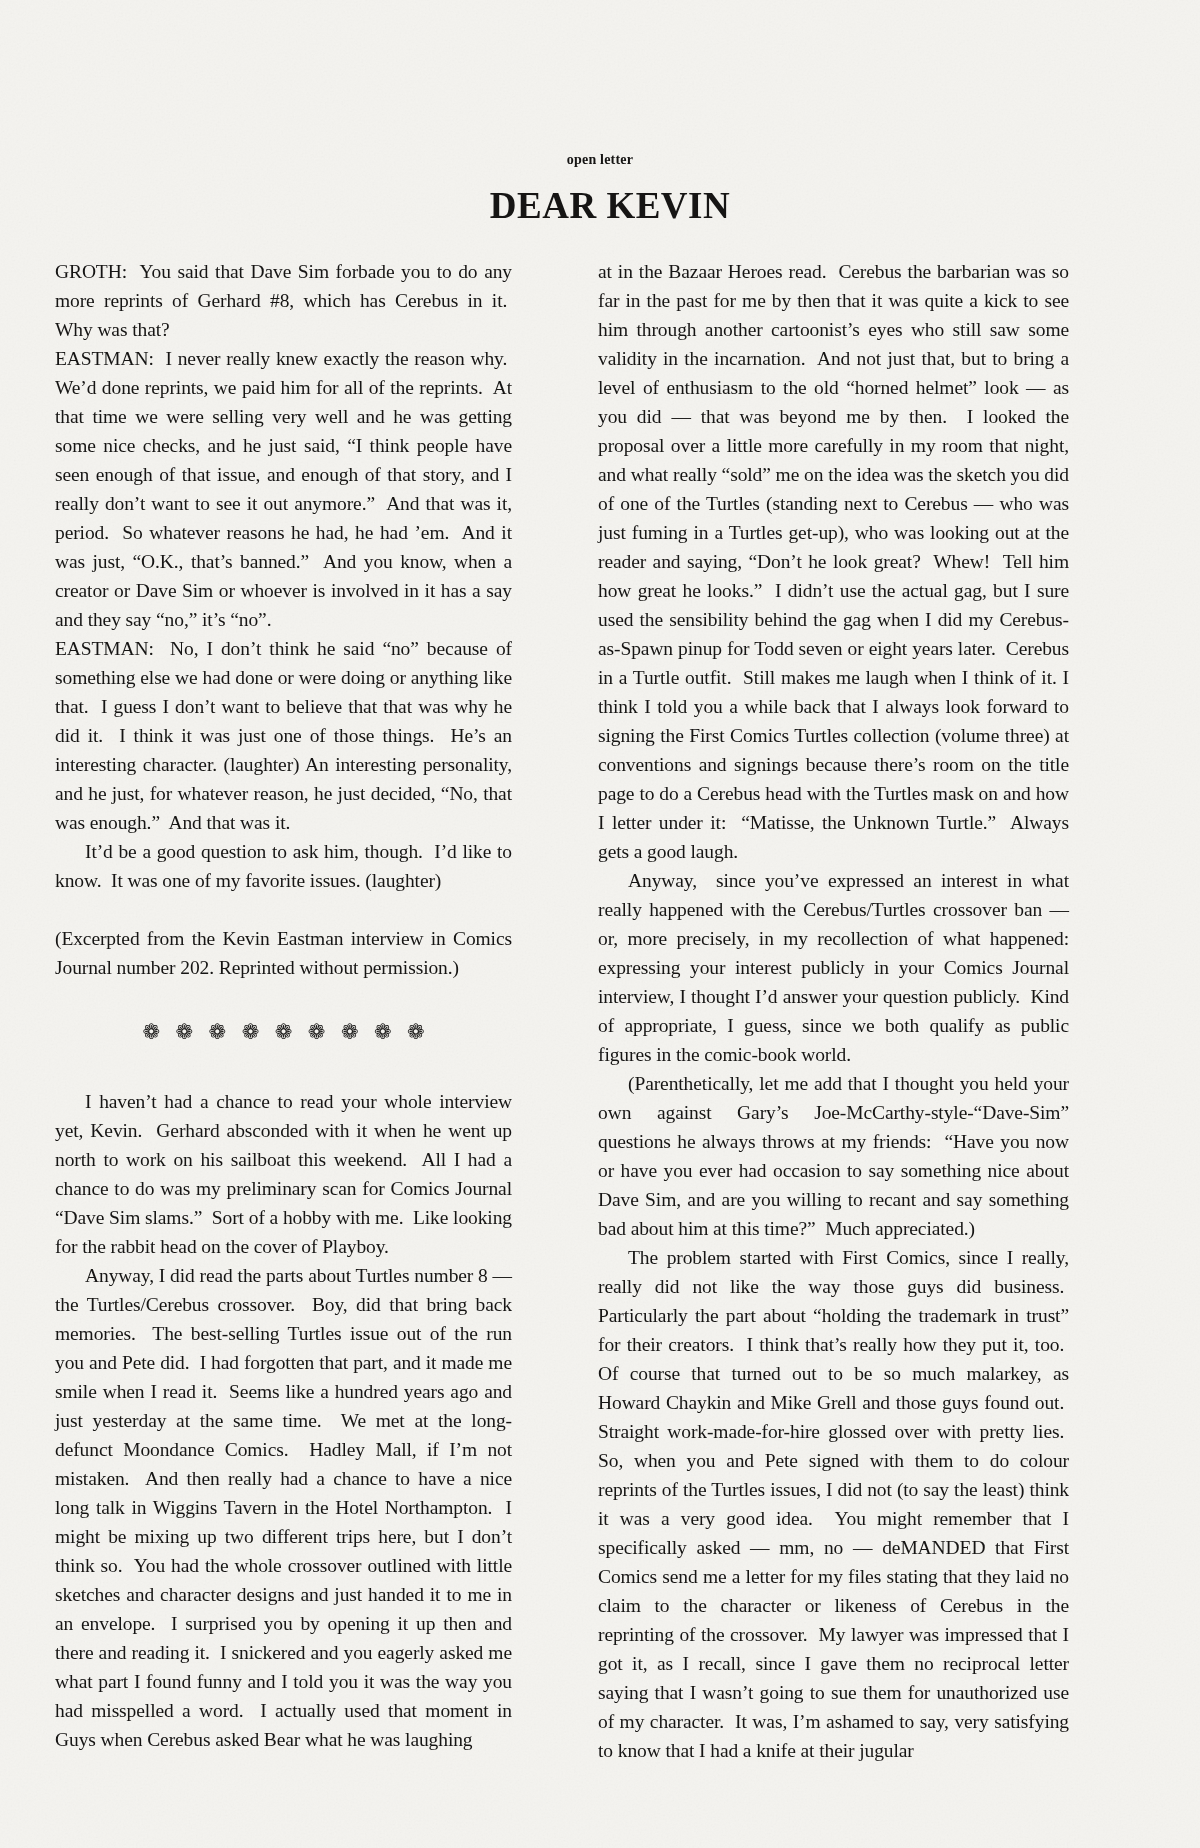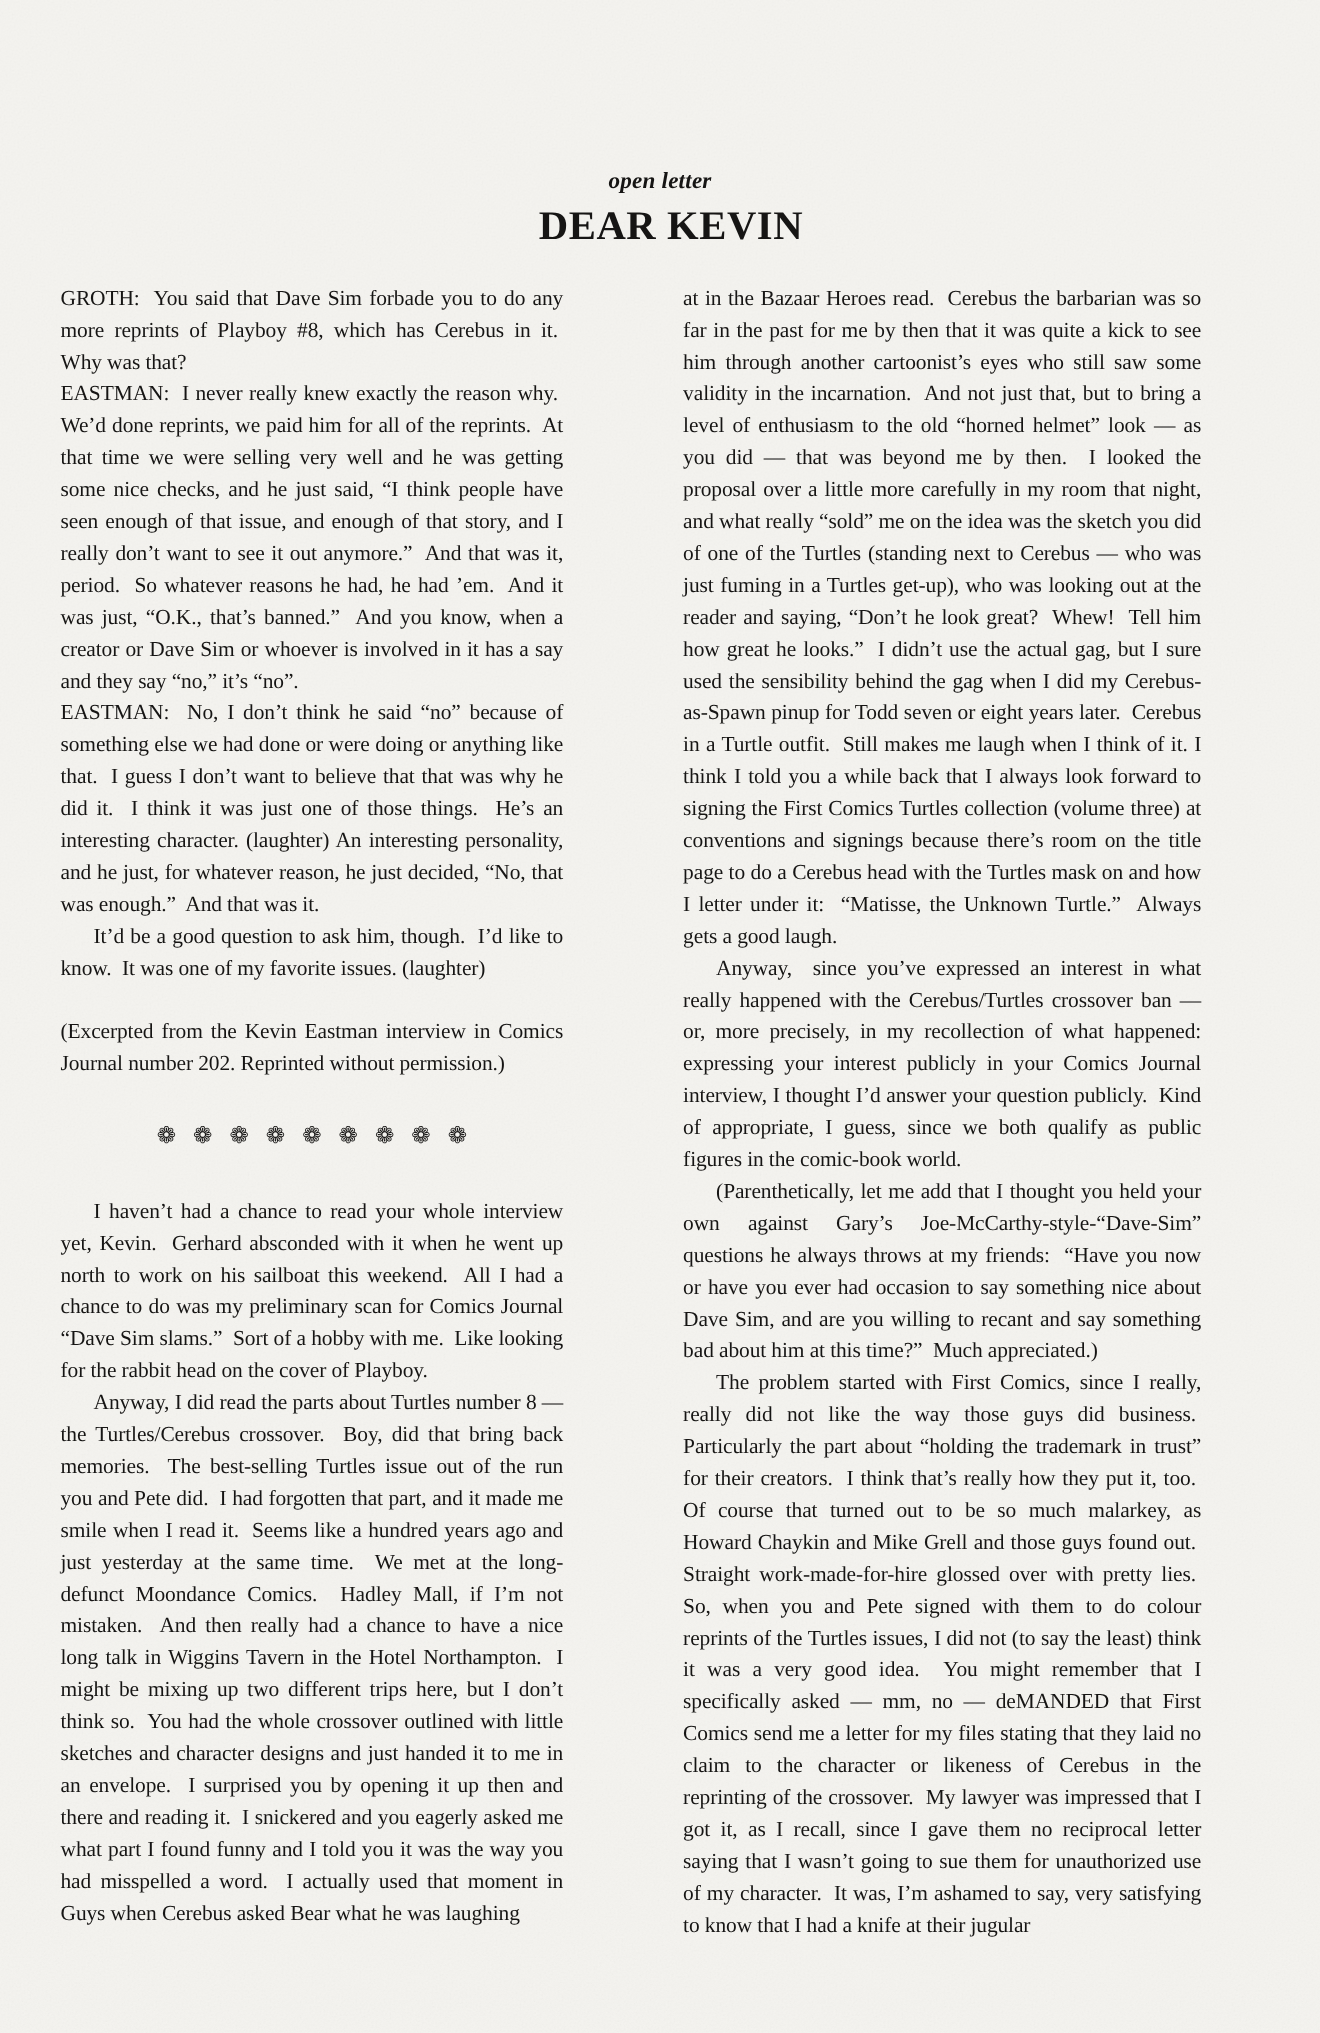--- a/index.html
+++ b/index.html
@@ -7,35 +7,35 @@
     width:1200px; height:1848px;
     background:#f4f3ef;
     font-family:"Liberation Serif", serif;
     color:#161514;
     position:relative;
     overflow:hidden;
   }
   .noise { position:absolute; left:0; top:0; pointer-events:none; }
   .kicker {
     position:absolute; top:152px; left:0; width:1200px;
-    text-align:center; font-style:italic; font-weight:bold;
-    font-size:21px; letter-spacing:.2px;
+    text-align:center; font-weight:bold;
+    font-size:14px; letter-spacing:.2px;
   }
   .title {
     position:absolute; top:174px; left:0; width:1200px; margin:10px;
     text-align:center; font-weight:bold; font-size:37px; letter-spacing:.5px;
   }
   .col {
     position:absolute; top:257px;
     text-align:justify;
     font-size:19.5px; line-height:29px;
     letter-spacing:-0.1px;
   }
   .col-left  { left:55px;  width:457px; }
-  .col-right { left:621px; width:471px; }
+  .col-right { left:598px; width:471px; }
   p.para { margin:0; }
   p.indent { text-indent:30px; }
   .it { }
   .rm { font-style:normal; }
   .flourish {
     text-align:center;
     font-family:"DejaVu Sans", sans-serif;
     font-size:21px; word-spacing:9px;
     margin:36px 0 40px 0;
     color:#1a1918;
@@ -49,21 +49,21 @@
     <feTurbulence type="fractalNoise" baseFrequency="0.55" numOctaves="2" seed="7" stitchTiles="stitch"></feTurbulence>
     <feColorMatrix type="saturate" values="0"></feColorMatrix>
   </filter>
   <rect width="1200" height="1848" filter="url(#paperNoise)" opacity="0.055"></rect>
 </svg>
 
 <div class="kicker">open letter</div>
 <h1 class="title">DEAR KEVIN</h1>
 
 <div class="col col-left" id="col-left">
-    <p class="para"><span class="it">GROTH:&nbsp; You said that Dave Sim forbade you to do any more reprints of </span><span class="rm">Playboy #8,</span><span class="it"> which has Cerebus in it.&nbsp; Why was that?</span></p>
+    <p class="para"><span class="it">GROTH:&nbsp; You said that Dave Sim forbade you to do any more reprints of </span><span class="rm">Gerhard #8,</span><span class="it"> which has Cerebus in it.&nbsp; Why was that?</span></p>
     <p class="para"><span class="it">EASTMAN:&nbsp; I never really knew exactly the reason why.&nbsp; We’d done reprints, we paid him for all of the reprints.&nbsp; At that time we were selling very well and he was getting some nice checks, and he just said, “I think people have seen enough of that issue, and enough of that story, and I really don’t want to see it out anymore.”&nbsp; And that was it, period.&nbsp; So whatever reasons he had, he had ’em.&nbsp; And it was just, “O.K., that’s banned.”&nbsp; And you know, when a creator or Dave Sim or whoever is involved in it has a say and they say “no,” it’s “no”.</span></p>
     <p class="para"><span class="it">EASTMAN:&nbsp; No, I don’t think he said “no” because of something else we had done or were doing or anything like that.&nbsp; I guess I don’t want to believe that that was why he did it.&nbsp; I think it was just one of those things.&nbsp; He’s an interesting character. (laughter) An interesting personality, and he just, for whatever reason, he just decided, “No, that was enough.”&nbsp; And that was it.</span></p>
     <p class="para indent"><span class="it">It’d be a good question to ask him, though.&nbsp; I’d like to know.&nbsp; It was one of my favorite issues. (laughter)</span></p>
     <p class="para" style="margin-top: 29px;"><span class="it">(Excerpted from the Kevin Eastman interview in </span><span class="rm">Comics Journal</span><span class="it"> number 202. Reprinted without permission.)</span></p>
     <div class="flourish">❁ ❁ ❁ ❁ ❁ ❁ ❁ ❁ ❁</div>
     <p class="para indent"><span class="rm">I haven’t had a chance to read your whole interview yet, Kevin.&nbsp; Gerhard absconded with it when he went up north to work on his sailboat this weekend.&nbsp; All I had a chance to do was my preliminary scan for </span><span class="it">Comics Journal</span><span class="rm"> “Dave Sim slams.”&nbsp; Sort of a hobby with me.&nbsp; Like looking for the rabbit head on the cover of </span><span class="it">Playboy</span><span class="rm">.</span></p>
     <p class="para indent"><span class="rm">Anyway, I did read the parts about </span><span class="it">Turtles</span><span class="rm"> number 8 — the Turtles/Cerebus crossover.&nbsp; Boy, did that bring back memories.&nbsp; The best-selling </span><span class="it">Turtles</span><span class="rm"> issue out of the run you and Pete did.&nbsp; I had forgotten that part, and it made me smile when I read it.&nbsp; Seems like a hundred years ago and just yesterday at the same time.&nbsp; We met at the long-defunct Moondance Comics.&nbsp; Hadley Mall, if I’m not mistaken.&nbsp; And then really had a chance to have a nice long talk in Wiggins Tavern in the Hotel Northampton.&nbsp; I might be mixing up two different trips here, but I don’t think so.&nbsp; You had the whole crossover outlined with little sketches and character designs and just handed it to me in an envelope.&nbsp; I surprised you by opening it up then and there and reading it.&nbsp; I snickered and you eagerly asked me what part I found funny and I told you it was the way you had misspelled a word.&nbsp; I actually used that moment in </span><span class="it">Guys</span><span class="rm"> when Cerebus asked Bear what he was laughing</span></p>
   </div>
 <div class="col col-right" id="col-right">
     <p class="para"><span class="rm">at in the </span><span class="it">Bazaar Heroes</span><span class="rm"> read.&nbsp; Cerebus the barbarian was so far in the past for me by then that it was quite a kick to see him through another cartoonist’s eyes who still saw some validity in the incarnation.&nbsp; And not just that, but to bring a level of enthusiasm to the old “horned helmet” look — as you did — that was beyond me by then.&nbsp; I looked the proposal over a little more carefully in my room that night, and what really “sold” me on the idea was the sketch you did of one of the Turtles (standing next to Cerebus — who was just </span><span class="it">fuming</span><span class="rm"> in a Turtles get-up), who was looking out at the reader and saying, “Don’t he look great?&nbsp; Whew!&nbsp; Tell him how great he looks.”&nbsp; I didn’t use the actual gag, but I sure used the sensibility behind the gag when I did my Cerebus-as-Spawn pinup for Todd seven or eight years later.&nbsp; Cerebus in a Turtle outfit.&nbsp; Still makes me laugh when I think of it. I think I told you a while back that I always look forward to signing the First Comics </span><span class="it">Turtles</span><span class="rm"> collection (volume three) at conventions and signings because there’s room on the title page to do a Cerebus head with the Turtles mask on and how I letter under it:&nbsp; “Matisse, the Unknown Turtle.”&nbsp; Always gets a good laugh.</span></p>

